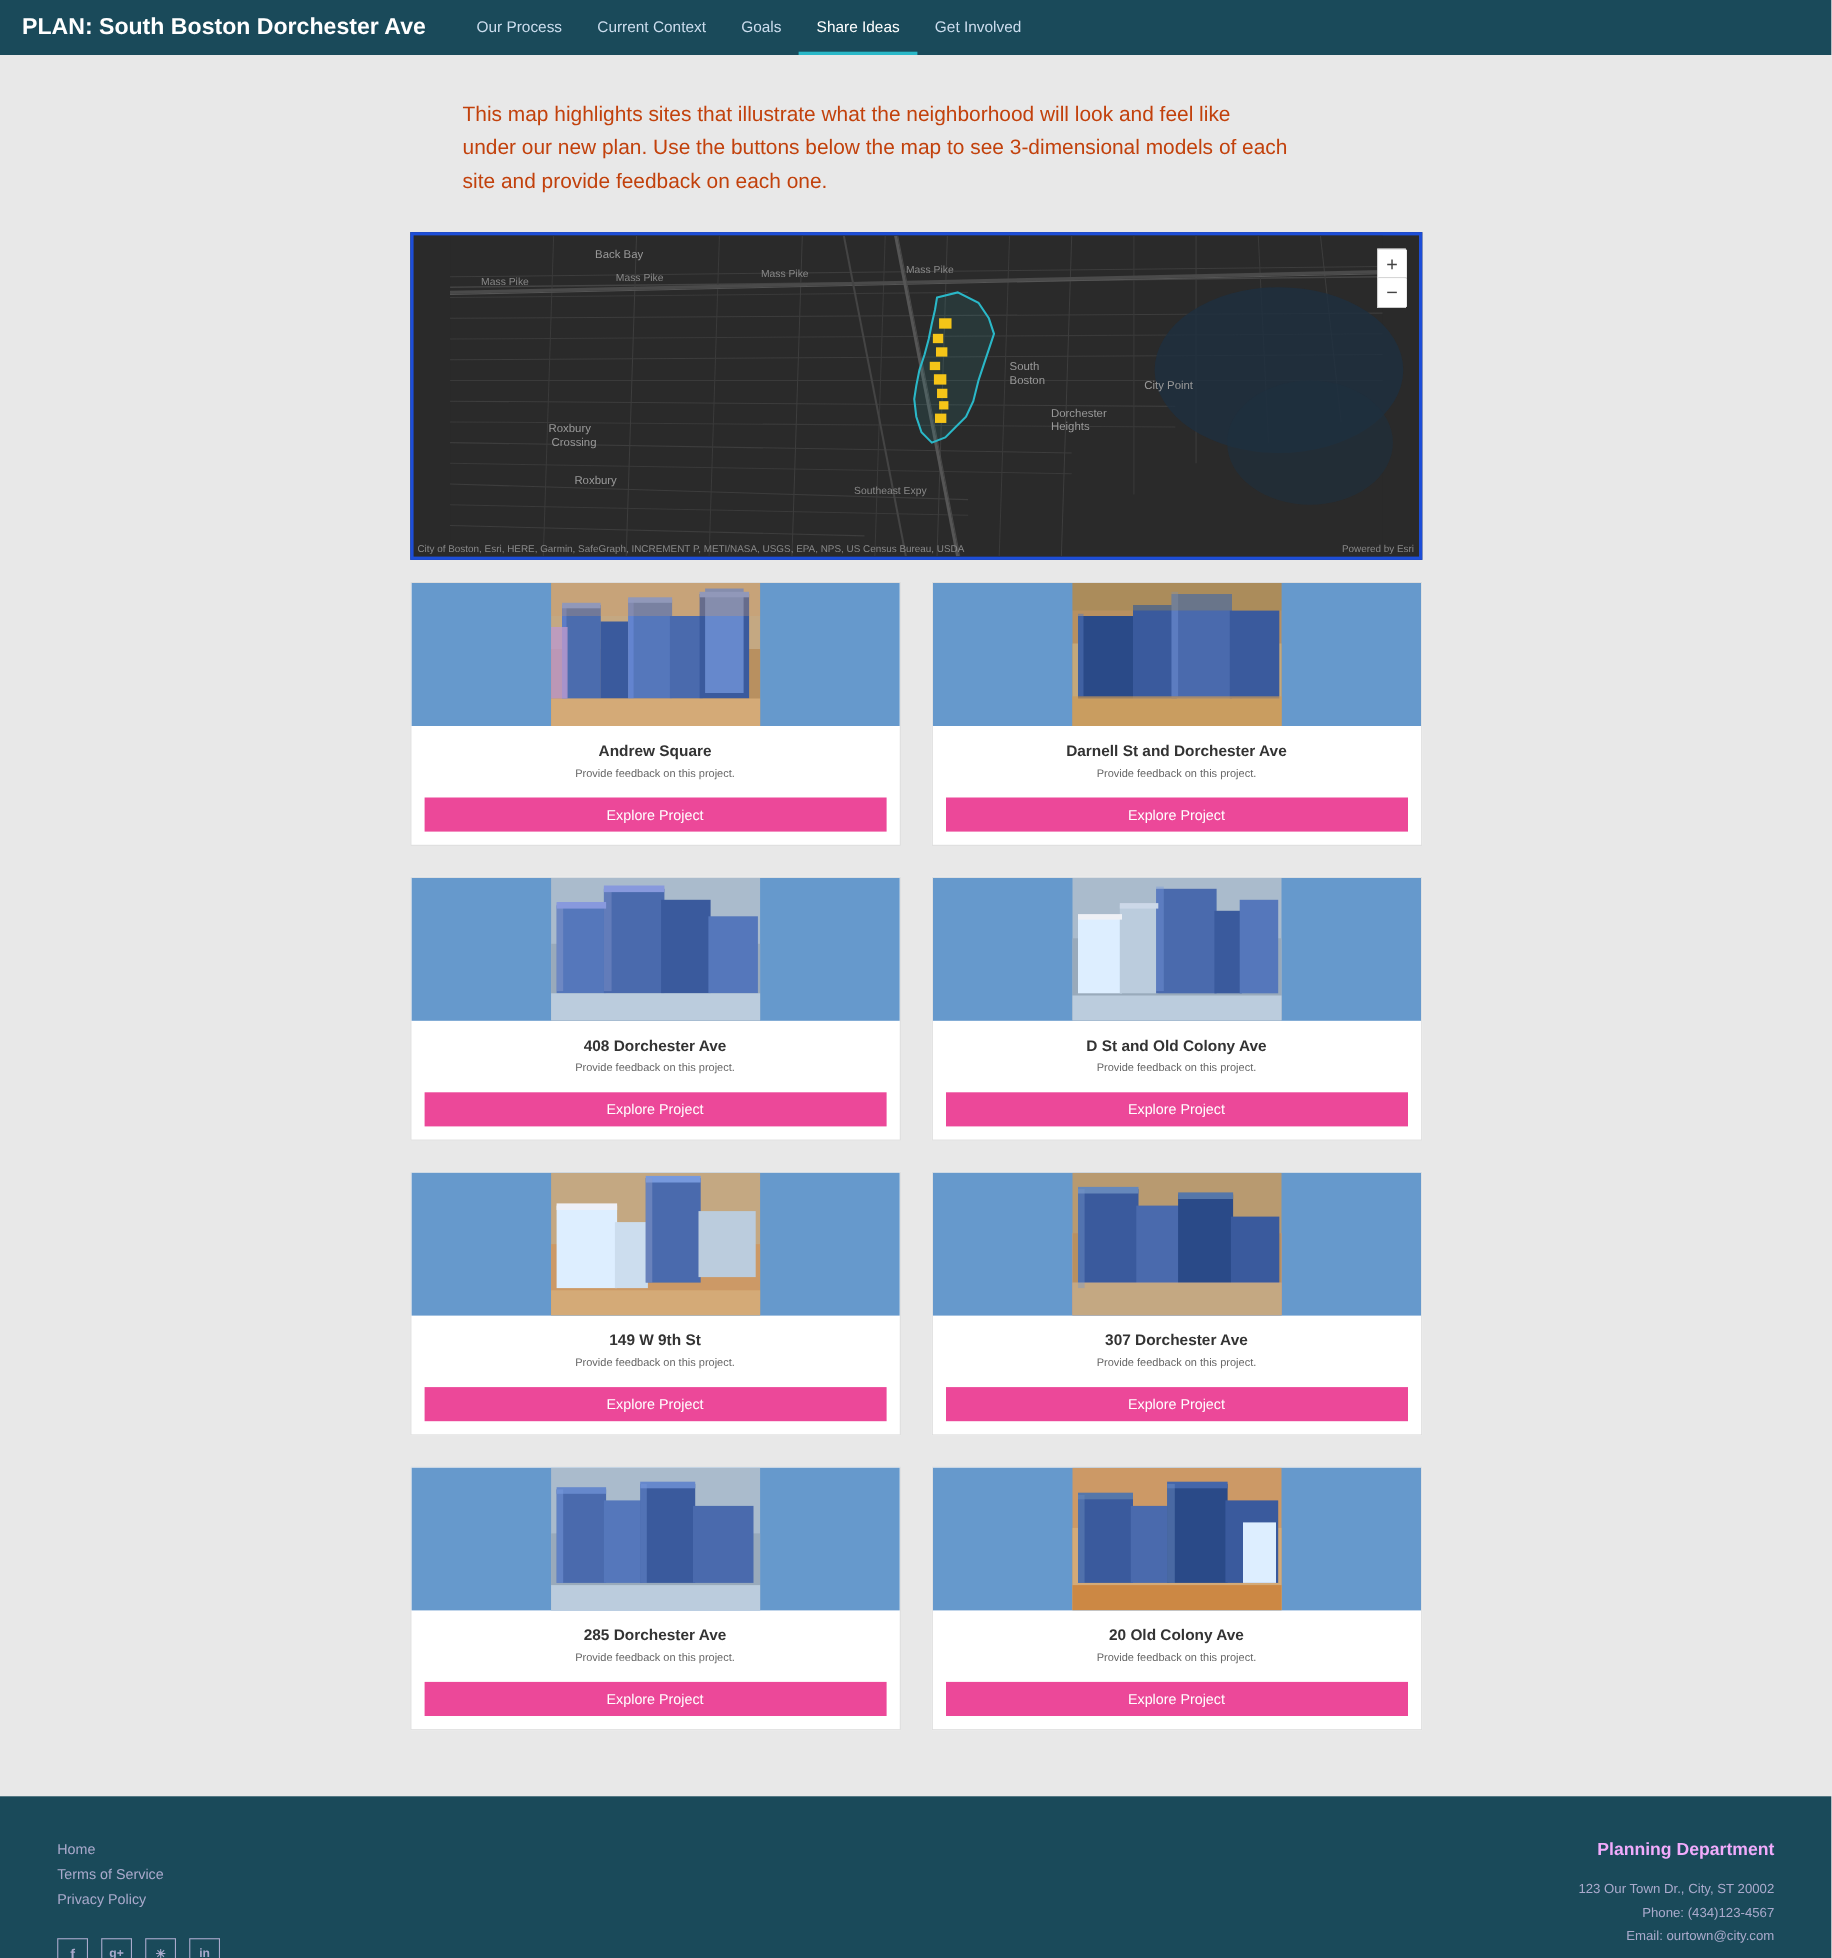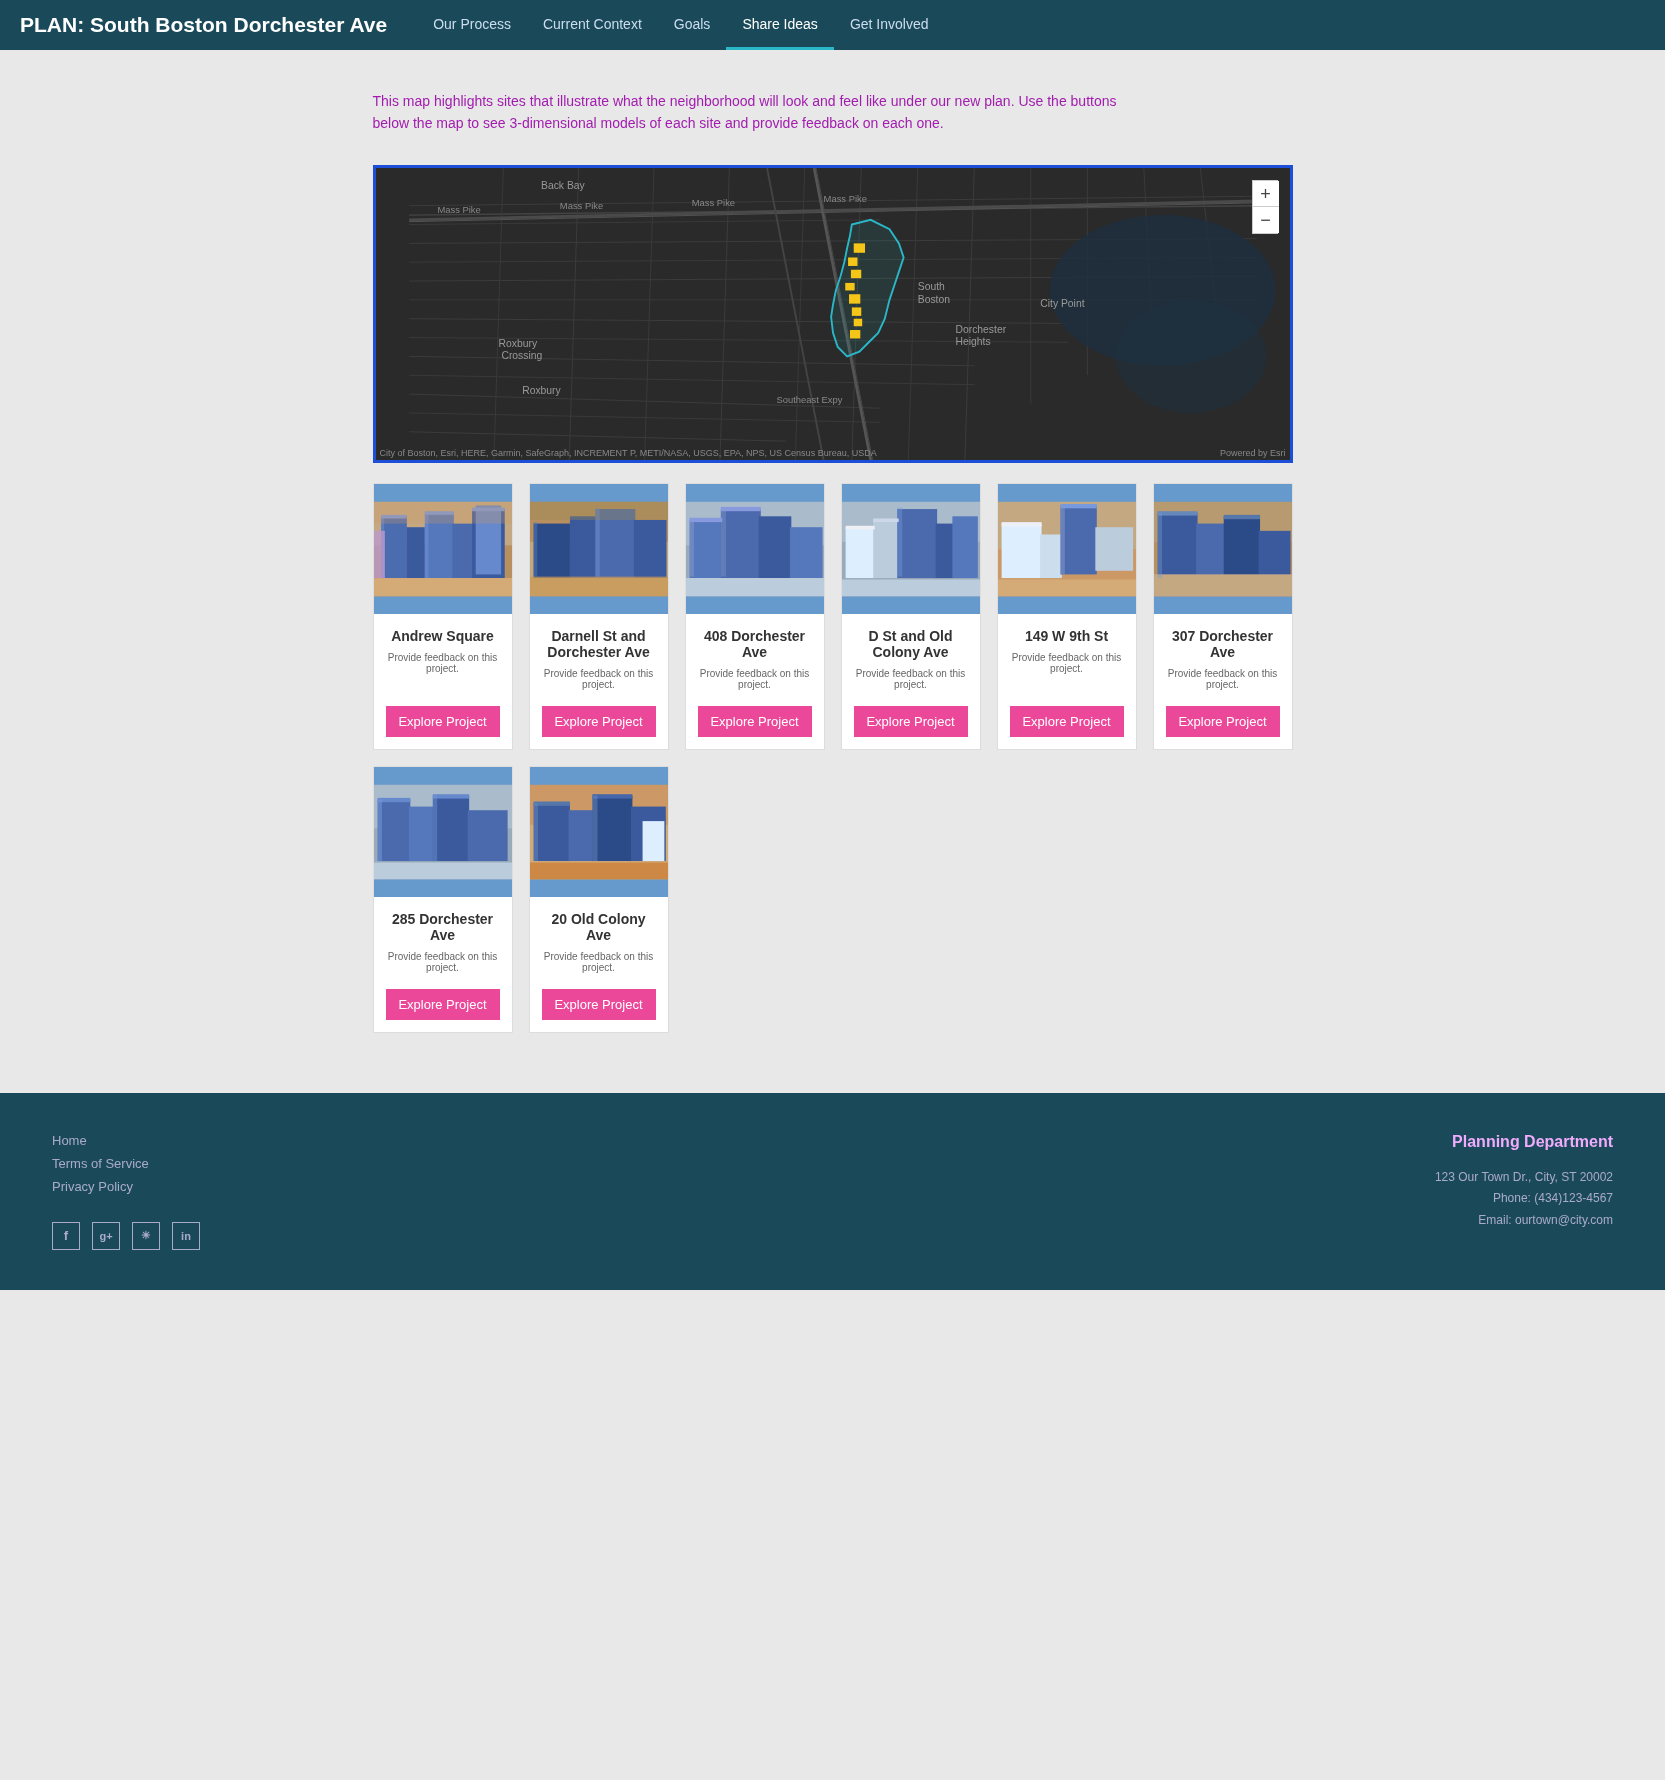--- a/index.html
+++ b/index.html
@@ -45,25 +45,26 @@
       margin: 0 auto;
       padding: 40px 20px 60px;
     }
     .page-title {
       font-size: 30px;
       font-weight: 300;
       color: #333;
       margin-bottom: 12px;
     }
     .page-description {
-      font-size: 14px;
-      color: #a21caf;
+      font-size: 19px;
+      color: #c2410c;
       line-height: 1.6;
       max-width: 750px;
       margin-bottom: 30px;
+      margin-left: 48px;
     }
 
     
     .map-container {
       width: 100%;
       height: 298px;
       background: #2a2a2a;
       position: relative;
       margin-bottom: 4px;
       overflow: hidden;
@@ -103,22 +104,22 @@
       position: absolute;
       bottom: 2px;
       right: 4px;
       font-size: 9px;
       color: #888;
     }
 
     
     .cards-grid {
       display: grid;
-      grid-template-columns: repeat(6, 1fr);
-      gap: 16px;
+      grid-template-columns: repeat(2, 1fr);
+      gap: 28px;
       margin-top: 20px;
     }
     .card {
       background: #fff;
       border: 1px solid #ddd;
       overflow: hidden;
       display: flex;
       flex-direction: column;
     }
     .card-image {

